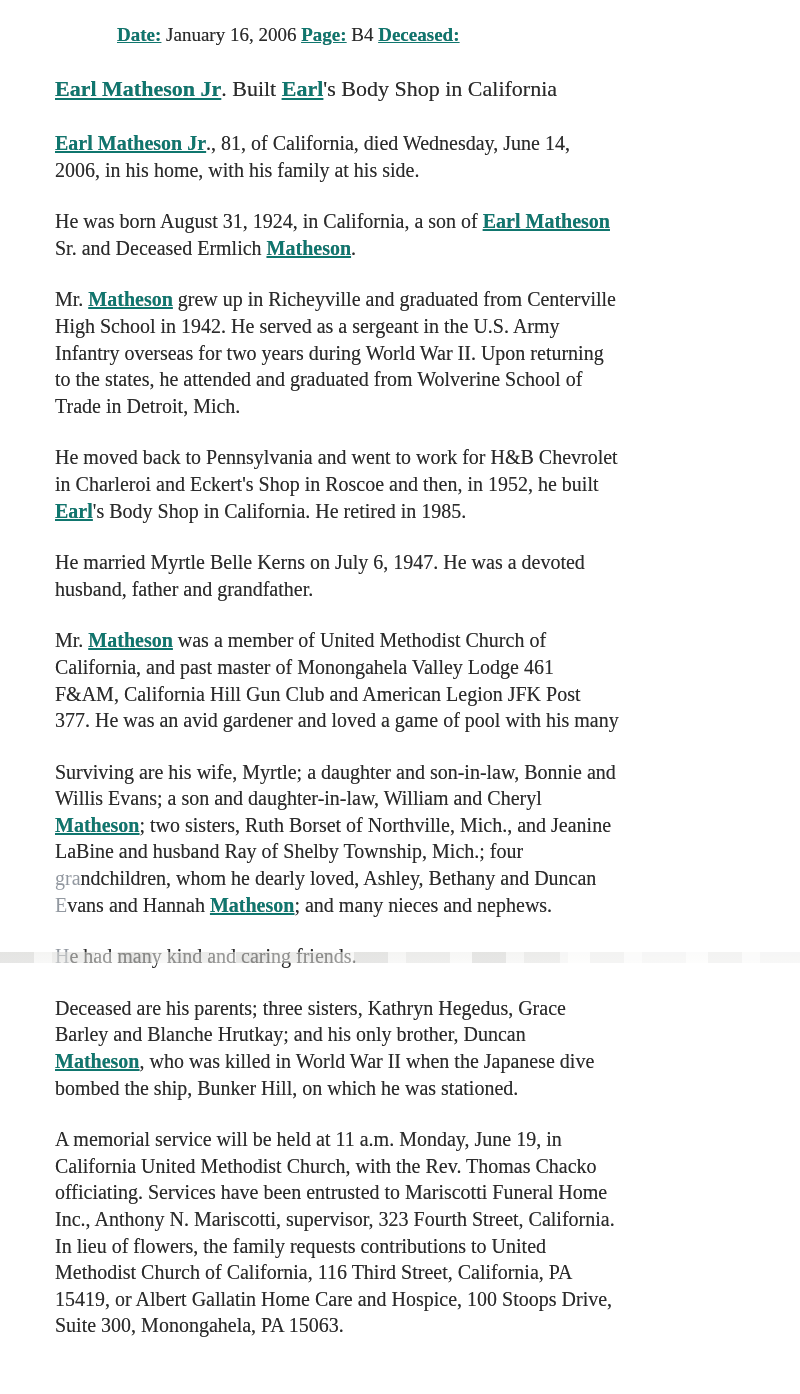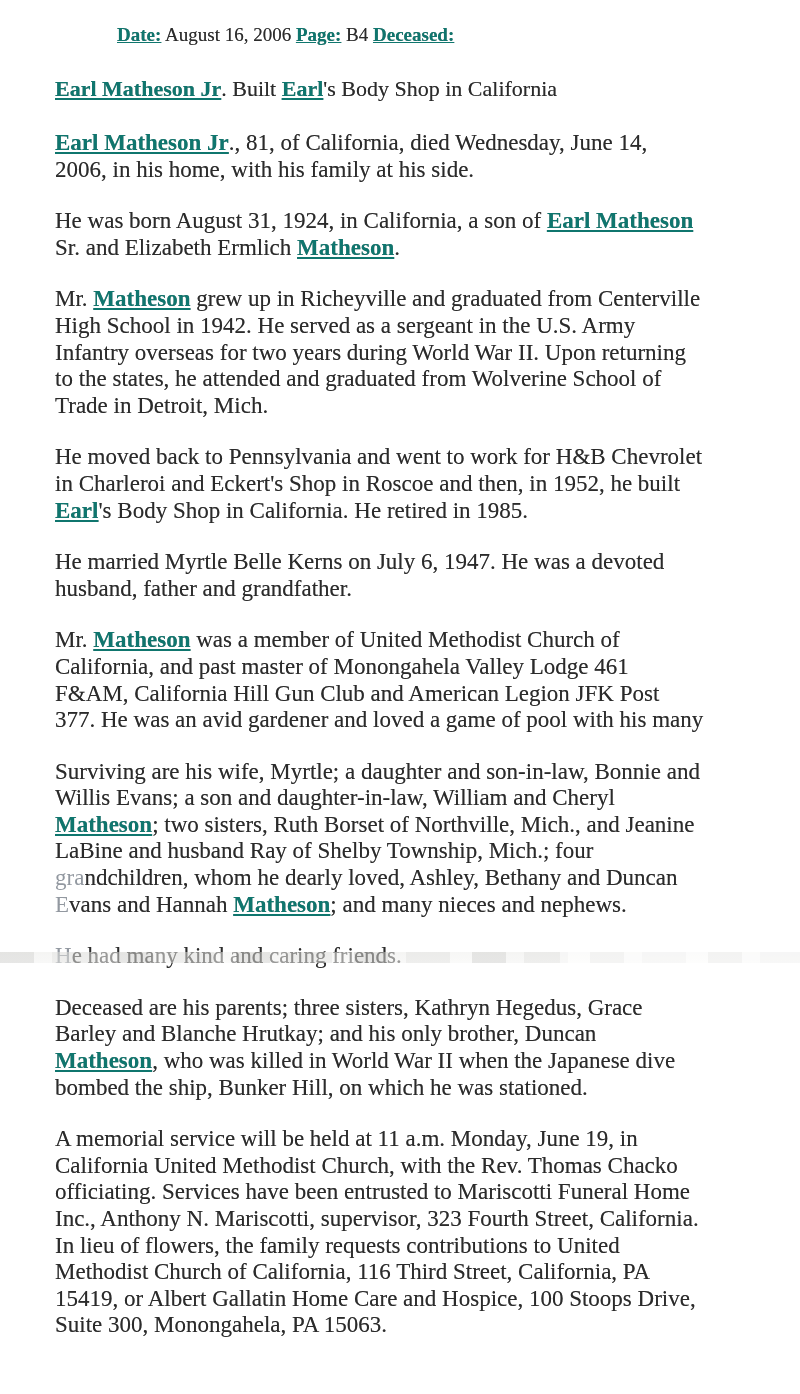--- a/index.html
+++ b/index.html
@@ -30,21 +30,21 @@
     font-size: 22px;
     line-height: 27px;
     margin-bottom: 28px;
     white-space: nowrap;
     text-shadow: 0 0 0.5px rgba(40,40,40,0.55);
   }
   .para {
     margin: 0 0 25px 0;
   }
   .line {
-    font-size: 23px;
+    font-size: 20px;
     line-height: 26.6px;
     height: 26.6px;
     white-space: nowrap;
     text-shadow: 0 0 0.5px rgba(40,40,40,0.5);
   }
   .b {
     font-weight: bold;
     color: #0f766e;
     text-decoration: underline;
   }
@@ -73,30 +73,30 @@
     top: 952px;
     width: 240px;
     height: 11px;
     background: rgba(255,255,255,0.55);
   }
 </style>
 </head>
 <body>
 
 <div class="page">
-  <div class="doc-header" id="doc-header"><span class="b">Date:</span><span> August 16, 2006 </span><span class="b">Page:</span><span> B4 </span><span class="b">Deceased:</span></div>
+  <div class="doc-header" id="doc-header"><span class="b">Date:</span><span> January 16, 2006 </span><span class="b">Page:</span><span> B4 </span><span class="b">Deceased:</span></div>
   <div class="headline" id="headline"><span class="b">Earl Matheson Jr</span><span>. Built </span><span class="b">Earl</span><span>'s Body Shop in California</span></div>
   <div id="obituary-body">
       <div class="para">
         <div class="line"><span class="b">Earl Matheson Jr</span><span>., 81, of California, died Wednesday, June 14,</span></div>
         <div class="line"><span>2006, in his home, with his family at his side.</span></div>
       </div>
       <div class="para">
         <div class="line"><span>He was born August 31, 1924, in California, a son of </span><span class="b">Earl Matheson</span></div>
-        <div class="line"><span>Sr. and Elizabeth Ermlich </span><span class="b">Matheson</span><span>.</span></div>
+        <div class="line"><span>Sr. and Deceased Ermlich </span><span class="b">Matheson</span><span>.</span></div>
       </div>
       <div class="para">
         <div class="line"><span>Mr. </span><span class="b">Matheson</span><span> grew up in Richeyville and graduated from Centerville</span></div>
         <div class="line"><span>High School in 1942. He served as a sergeant in the U.S. Army</span></div>
         <div class="line"><span>Infantry overseas for two years during World War II. Upon returning</span></div>
         <div class="line"><span>to the states, he attended and graduated from Wolverine School of</span></div>
         <div class="line"><span>Trade in Detroit, Mich.</span></div>
       </div>
       <div class="para">
         <div class="line"><span>He moved back to Pennsylvania and went to work for H&amp;B Chevrolet</span></div>

